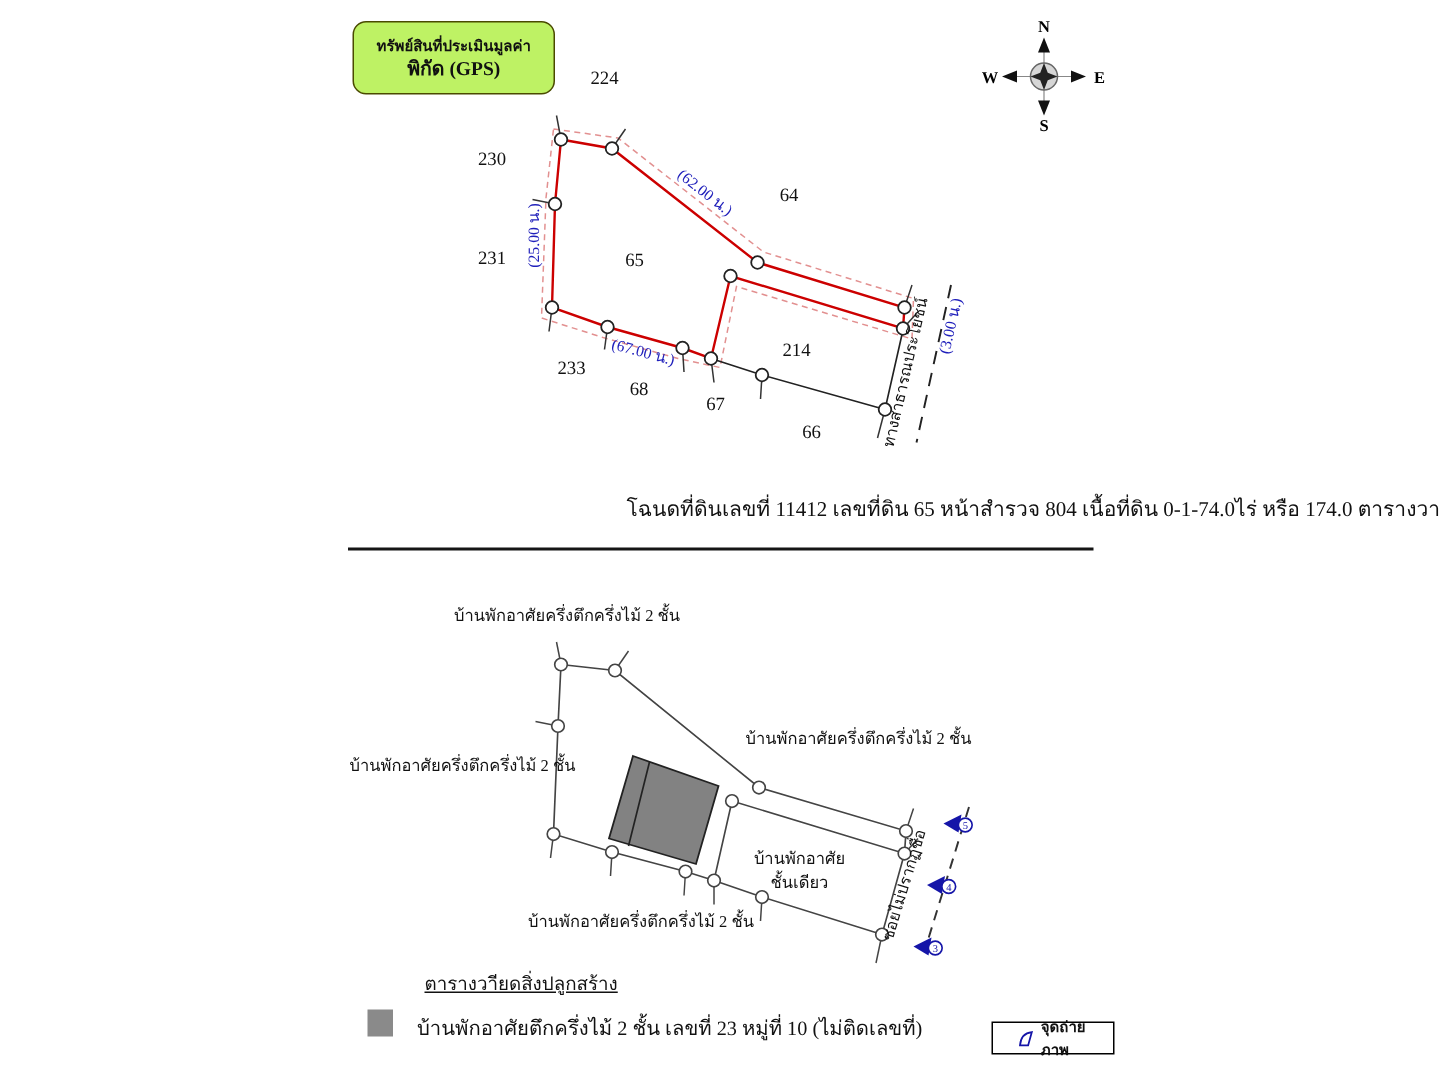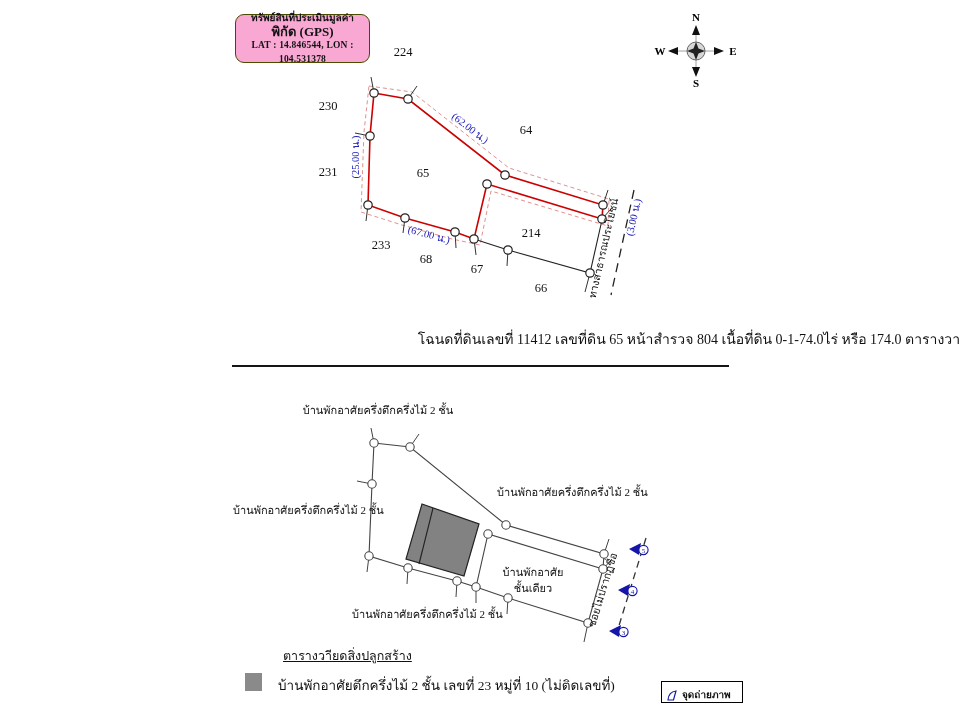--- a/index.html
+++ b/index.html
@@ -1,43 +1,42 @@
 <!DOCTYPE html>
 <html><head>
 <meta charset="utf-8">
 <style>
   html,body{margin:0;padding:0;background:#ffffff;}
   .page{position:relative;width:960px;height:720px;background:#ffffff;overflow:hidden;
         font-family:"Liberation Serif", serif;color:#111;}
   .abs{position:absolute;}
-  .gps-box{left:235px;top:14px;width:133px;height:47px;background:#f9a8d4;
+  .gps-box{left:235px;top:14px;width:133px;height:47px;background:#bef264;
            border:1.6px solid #4a4a00;border-radius:9px;display:flex;flex-direction:column;
            justify-content:center;align-items:center;text-align:center;font-weight:bold;}
   .gps-box .t1{font-size:10px;line-height:14px;}
   .gps-box .t2{font-size:13px;line-height:13px;}
   .gps-box .t3{font-size:9.5px;line-height:14px;letter-spacing:.2px;}
   .deed-line{left:0;top:328px;width:960px;text-align:right;font-size:14px;}
   .divider{left:232px;top:365px;width:497px;height:2px;background:#151515;}
   .legend-header{left:283px;top:646px;font-size:12.5px;text-decoration:underline;}
   .legend-swatch{left:245px;top:673px;width:17px;height:18px;background:#8a8a8a;}
   .legend-item{left:278px;top:674px;font-size:13.5px;}
   .photo-legend{left:661px;top:681px;width:82px;height:22px;border:1.6px solid #000;
-                background:#fff;display:flex;align-items:flex-end;gap:3px;padding-left:4px;
+                background:#fff;display:flex;align-items:center;gap:3px;padding-left:16px;
                 box-sizing:border-box;font-size:10px;font-weight:bold;}
   svg text{font-family:"Liberation Serif", serif;}
 </style>
 </head>
 <body>
 
 <div class="page">
 
   <div class="abs gps-box">
     <div class="t1">ทรัพย์สินที่ประเมินมูลค่า</div>
     <div class="t2">พิกัด (GPS)</div>
-    <div class="t3">LAT : 14.846544, LON : 104.531378</div>
   </div>
 
   <svg class="abs" style="left:650px;top:8px;" width="92" height="82" viewBox="0 0 92 82">
     <line x1="46" y1="20" x2="46" y2="66" stroke="#888" stroke-width="0.8"></line>
     <line x1="20" y1="43" x2="72" y2="43" stroke="#888" stroke-width="0.8"></line>
     <polygon points="46,17 42,27 50,27" fill="#111"></polygon>
     <polygon points="46,69 42,59 50,59" fill="#111"></polygon>
     <polygon points="18,43 28,39 28,47" fill="#111"></polygon>
     <polygon points="74,43 64,39 64,47" fill="#111"></polygon>
     <circle cx="46" cy="43" r="9" fill="#d6d6d6" stroke="#666" stroke-width="1"></circle>

